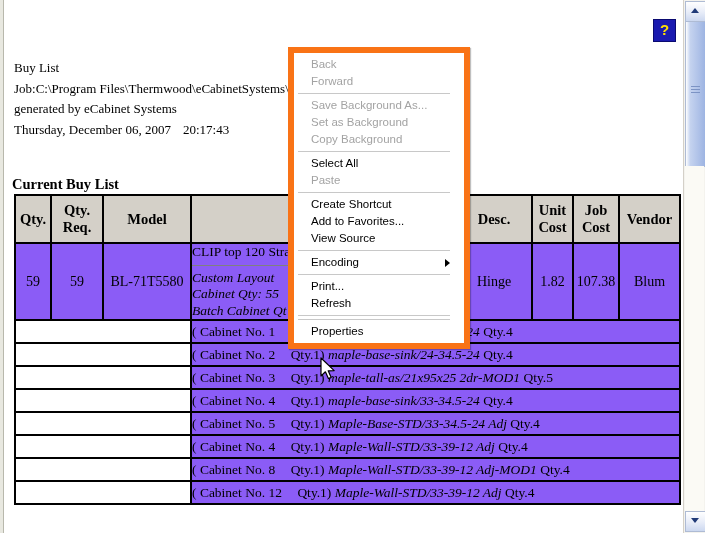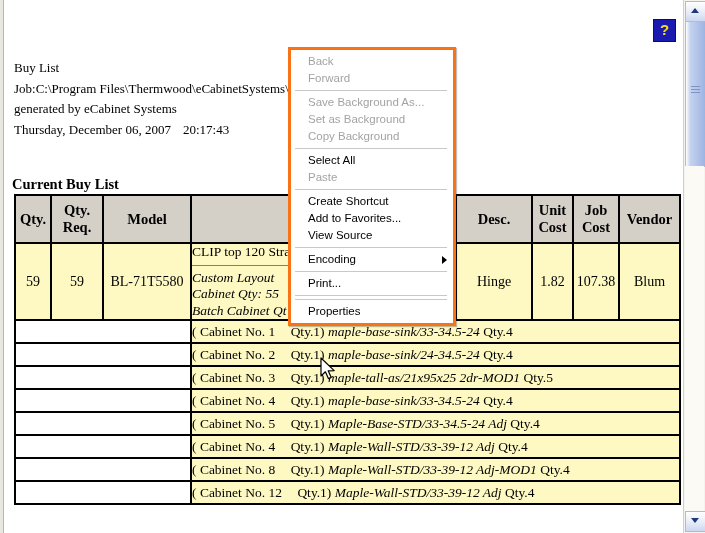--- a/index.html
+++ b/index.html
@@ -80,21 +80,21 @@
     text-align: center;
   }
 
   
   #buylist-table {
     position: absolute;
     left: 10px; top: 194px;
     width: 665px;
     border-collapse: collapse;
     table-layout: fixed;
-    background: #fef9c3;
+    background: #8b5cf6;
     padding-left: 36px;
   }
   #buylist-table th,
   #buylist-table td {
     border: 2px solid #000000;
     padding: 0;
     vertical-align: middle;
     font-family: "Liberation Serif", serif;
     color: #000000;
   }
@@ -207,26 +207,26 @@
     background: #fbfaf5;
     cursor: pointer;
   }
 
   
   #context-menu {
     position: absolute;
     left: 288px; top: 47px;
     width: 162px;
     background: #ffffff;
-    border: 3px solid #f97316;
+    border: 6px solid #f97316;
     box-shadow: 1px 1px 1px rgba(0,0,0,0.25);
     font-family: "Liberation Sans", sans-serif;
     font-size: 11.5px;
     color: #000000;
-    padding: 3px 0 3px 0;
+    padding: 3px 8px 3px 0;
     z-index: 50;
   }
   .menu-item {
     position: relative;
     height: 17px;
     line-height: 17px;
     padding-left: 17px;
     padding-right: 14px;
     white-space: nowrap;
     cursor: default;
@@ -384,20 +384,21 @@
       <div class="menu-item"><span>Select All</span></div>
       <div class="menu-item disabled"><span>Paste</span></div>
       <div class="menu-sep"></div>
       <div class="menu-item"><span>Create Shortcut</span></div>
       <div class="menu-item"><span>Add to Favorites...</span></div>
       <div class="menu-item"><span>View Source</span></div>
       <div class="menu-sep"></div>
       <div class="menu-item"><span>Encoding</span><span class="submenu-arrow"></span></div>
       <div class="menu-sep"></div>
       <div class="menu-item"><span>Print...</span></div>
+      <div class="menu-item"><span>Refresh</span></div>
       <div class="menu-sep"></div>
       <div class="menu-sep"></div>
       <div class="menu-item"><span>Properties</span></div>
     </div>
 
   <div id="mouse-cursor">
     <svg width="18" height="26" viewBox="0 0 18 26">
       <path d="M1,1 L1,19 L5.4,14.8 L8.4,21.6 L11.2,20.4 L8.2,13.8 L14.2,13.6 Z" fill="#ffffff" stroke="#000000" stroke-width="1.2" stroke-linejoin="round"></path>
     </svg>
   </div>

